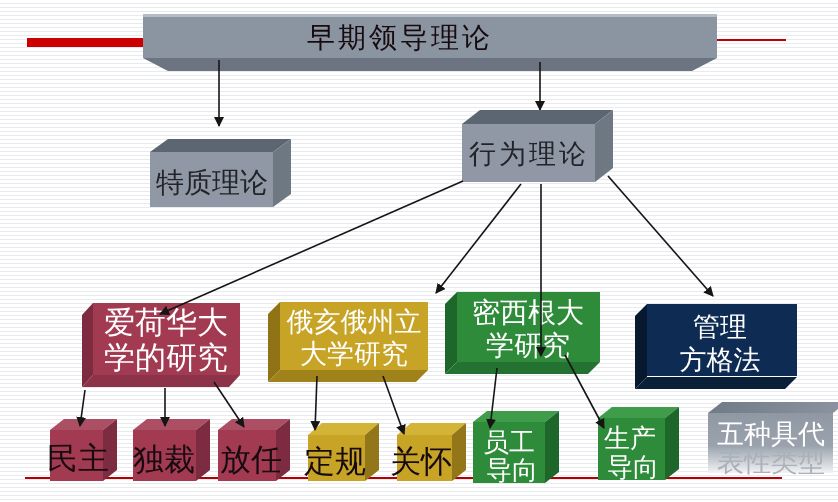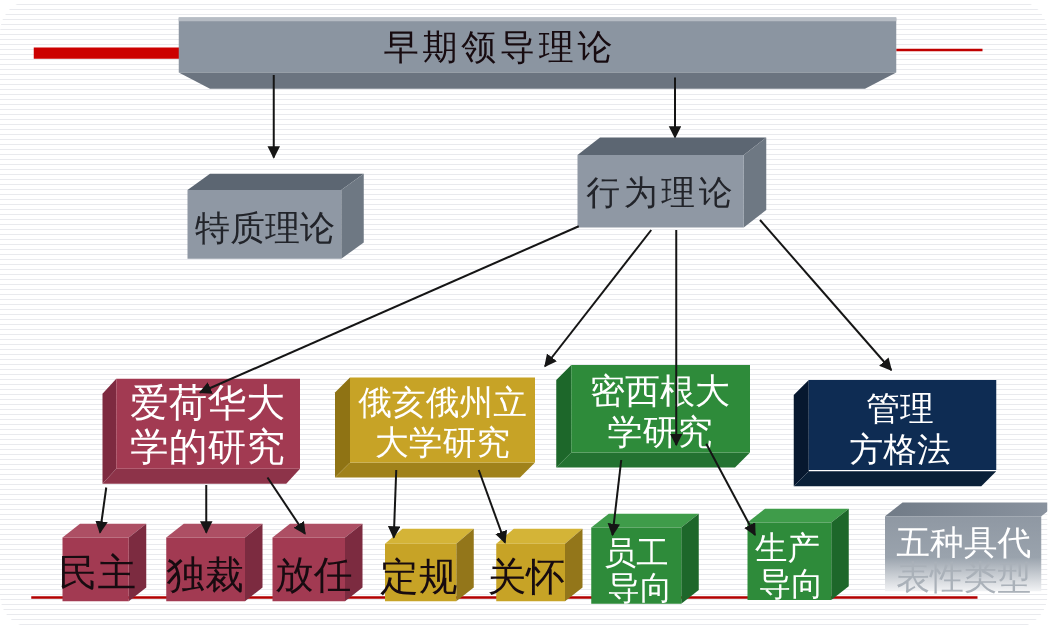--- a/index.html
+++ b/index.html
@@ -2,21 +2,20 @@
 <html><head>
 <meta charset="utf-8">
 <style>
   html,body{margin:0;padding:0;background:#ffffff;}
   .slide{
     position:relative;
     width:838px;height:502px;
     overflow:hidden;
     background:repeating-linear-gradient(180deg,#ffffff 0px,#ffffff 3px,#e9eaee 3px,#e9eaee 4px);
     font-family:"Liberation Serif", serif;
-    border-radius:26px;
   }
   svg{position:absolute;top:0;left:0;display:block;}
   text{font-family:"Liberation Serif", serif;}
   .t-dark{fill:#22242a;}
   .t-black{fill:#170b10;}
   .t-white{fill:#ffffff;}
 </style>
 </head>
 <body>
 

